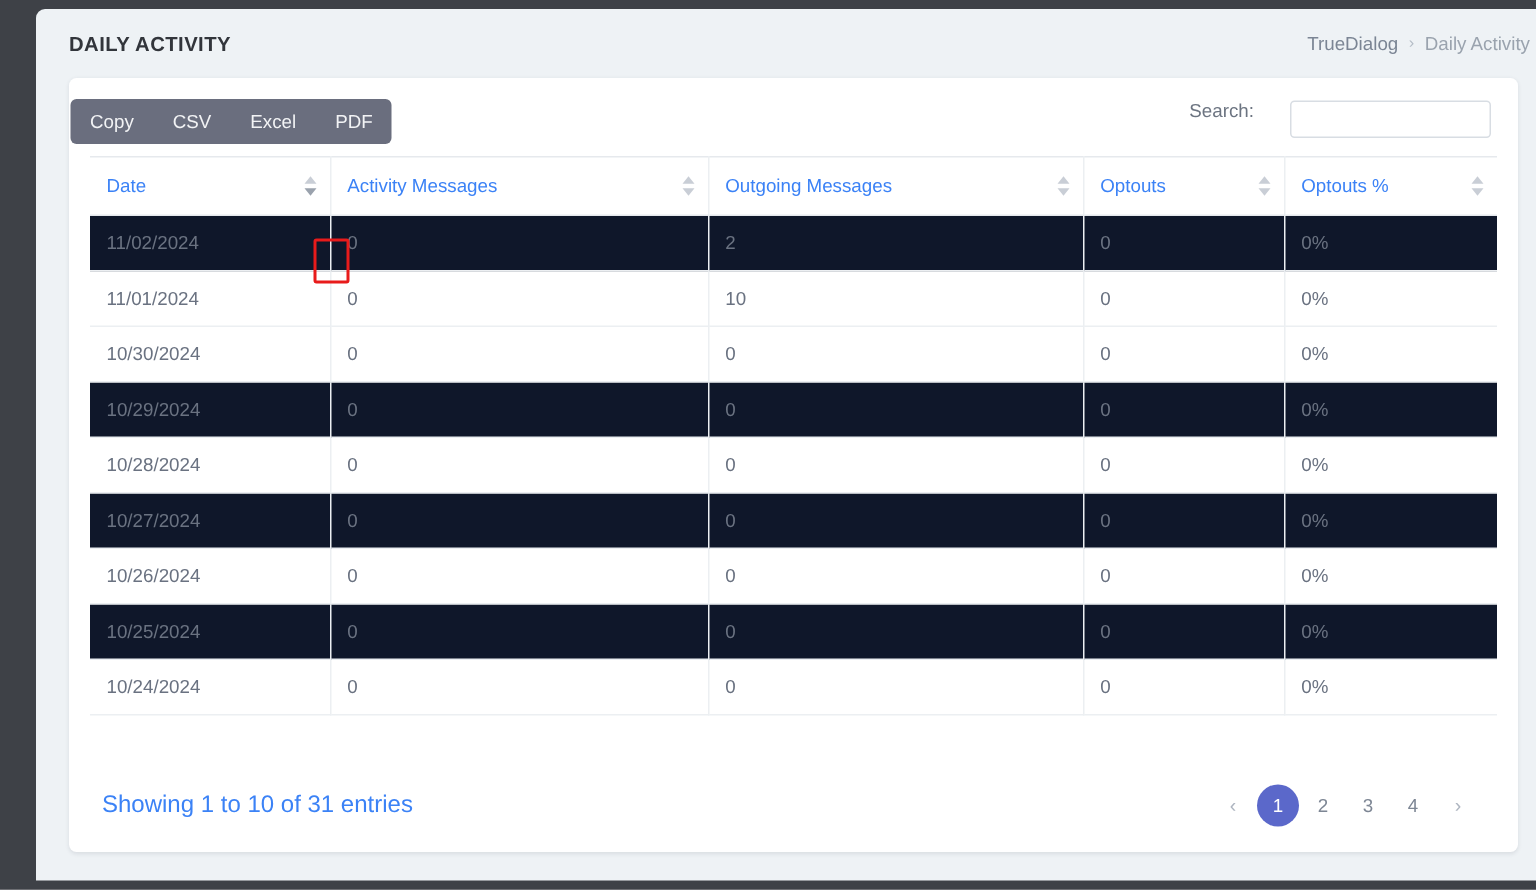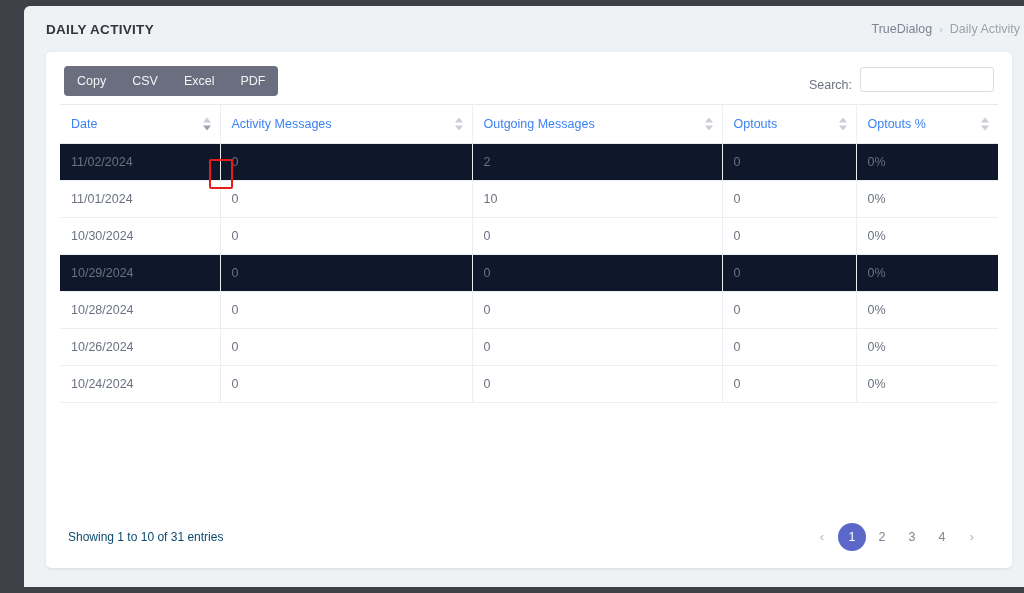--- a/index.html
+++ b/index.html
@@ -60,21 +60,21 @@
     background: #ffffff;
     border-radius: 5px;
     box-shadow: 0 1px 3px rgba(30,40,60,0.10);
     overflow: hidden;
   }
 
   
   #toolbar {
     position: relative;
     height: 52px;
-    padding: 14px 18px 0 18px;
+    padding: 14px 18px 0 1px;
     display: flex;
     align-items: flex-start;
     justify-content: space-between;
   }
   #export-buttons {
     display: flex;
     background: #6a6e7e;
     border-radius: 4px;
     overflow: hidden;
     height: 30px;
@@ -87,22 +87,22 @@
     font-size: 12.5px;
     padding: 0 13px;
     height: 30px;
     line-height: 30px;
     cursor: pointer;
     white-space: nowrap;
   }
 
   #search-wrap {
     display: flex;
-    align-items: flex-end;
-    gap: 8px;
+    align-items: flex-start;
+    gap: 24px;
     padding-top: 1px;
   }
   #search-label {
     font-size: 12.5px;
     color: #6c7481;
   }
   #search-input {
     width: 134px;
     height: 25px;
     border: 1px solid #d8dde3;
@@ -189,22 +189,22 @@
   #table-footer {
     position: absolute;
     left: 0; right: 0; bottom: 0;
     height: 62px;
     padding: 0 26px 0 22px;
     display: flex;
     align-items: center;
     justify-content: space-between;
   }
   #showing-info {
-    font-size: 12px;
-    color: #0c4a6e;
+    font-size: 16px;
+    color: #3b82f6;
   }
   #pagination {
     display: flex;
     align-items: center;
     gap: 2px;
   }
   .page-btn {
     min-width: 28px;
     height: 28px;
     line-height: 28px;
@@ -338,22 +338,36 @@
               <td>0</td>
               <td>0%</td>
             </tr>
             <tr class="even">
               <td>10/28/2024</td>
               <td>0</td>
               <td>0</td>
               <td>0</td>
               <td>0%</td>
             </tr>
+            <tr class="odd">
+              <td>10/27/2024</td>
+              <td>0</td>
+              <td>0</td>
+              <td>0</td>
+              <td>0%</td>
+            </tr>
             <tr class="even">
               <td>10/26/2024</td>
+              <td>0</td>
+              <td>0</td>
+              <td>0</td>
+              <td>0%</td>
+            </tr>
+            <tr class="odd">
+              <td>10/25/2024</td>
               <td>0</td>
               <td>0</td>
               <td>0</td>
               <td>0%</td>
             </tr>
             <tr class="even">
               <td>10/24/2024</td>
               <td>0</td>
               <td>0</td>
               <td>0</td>

